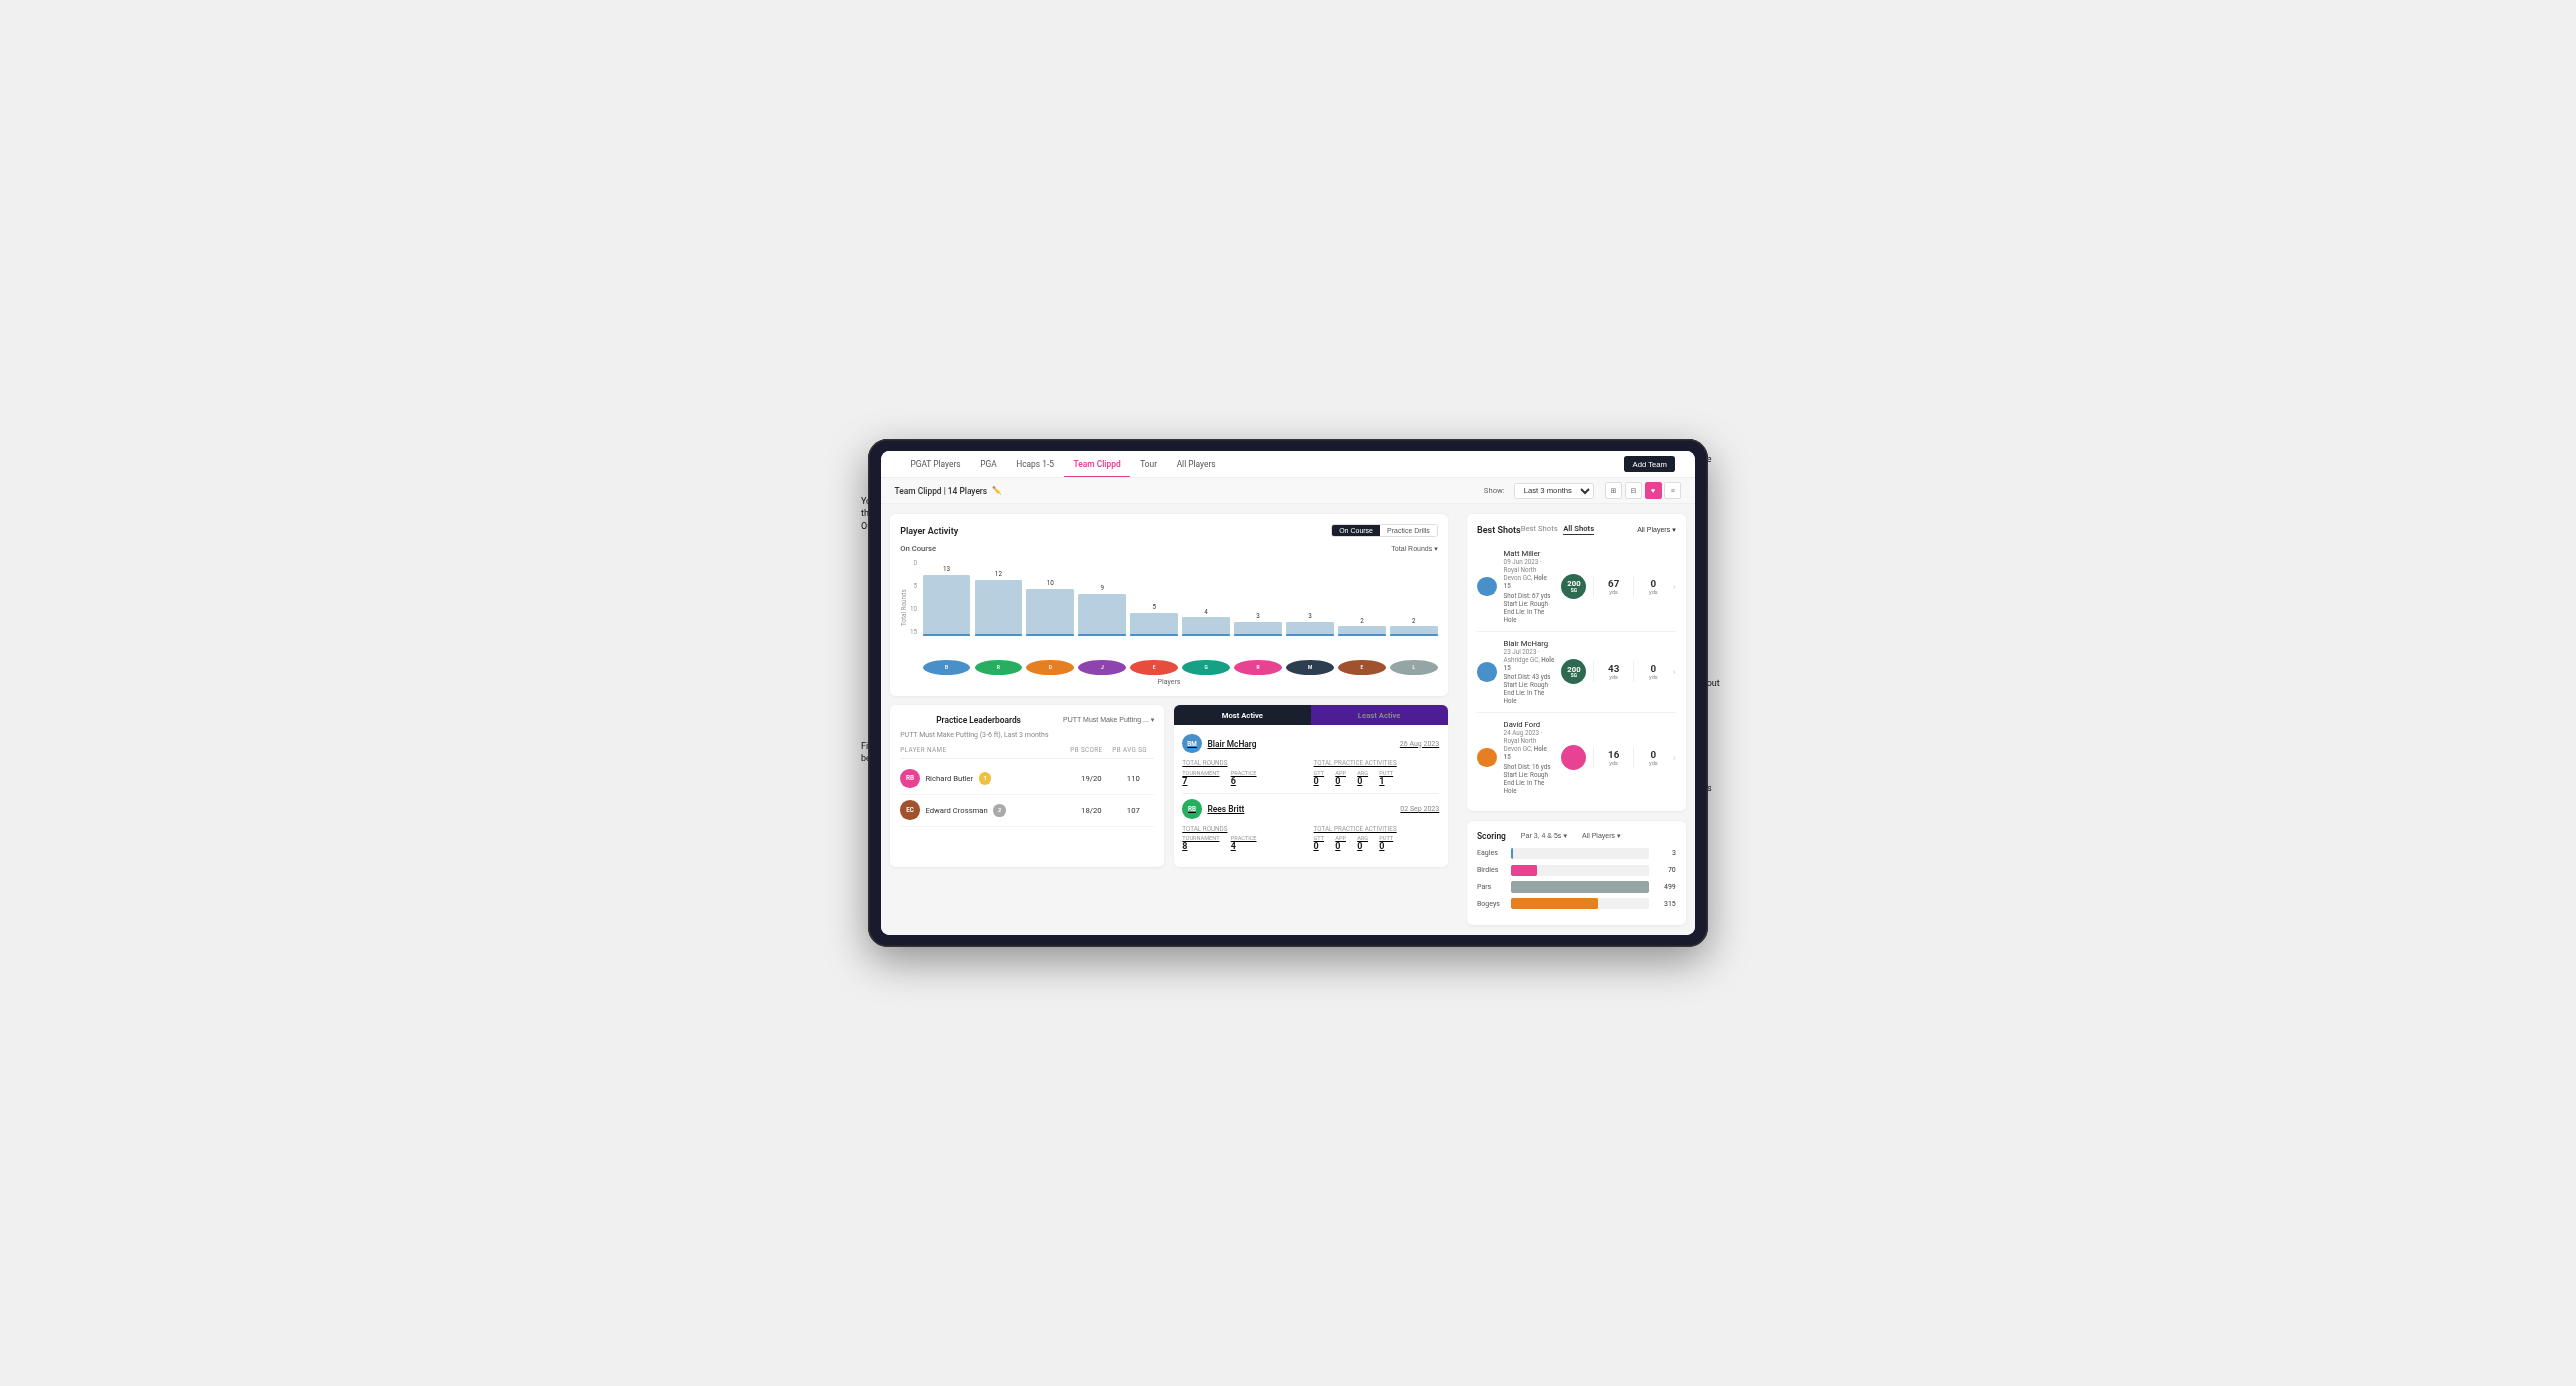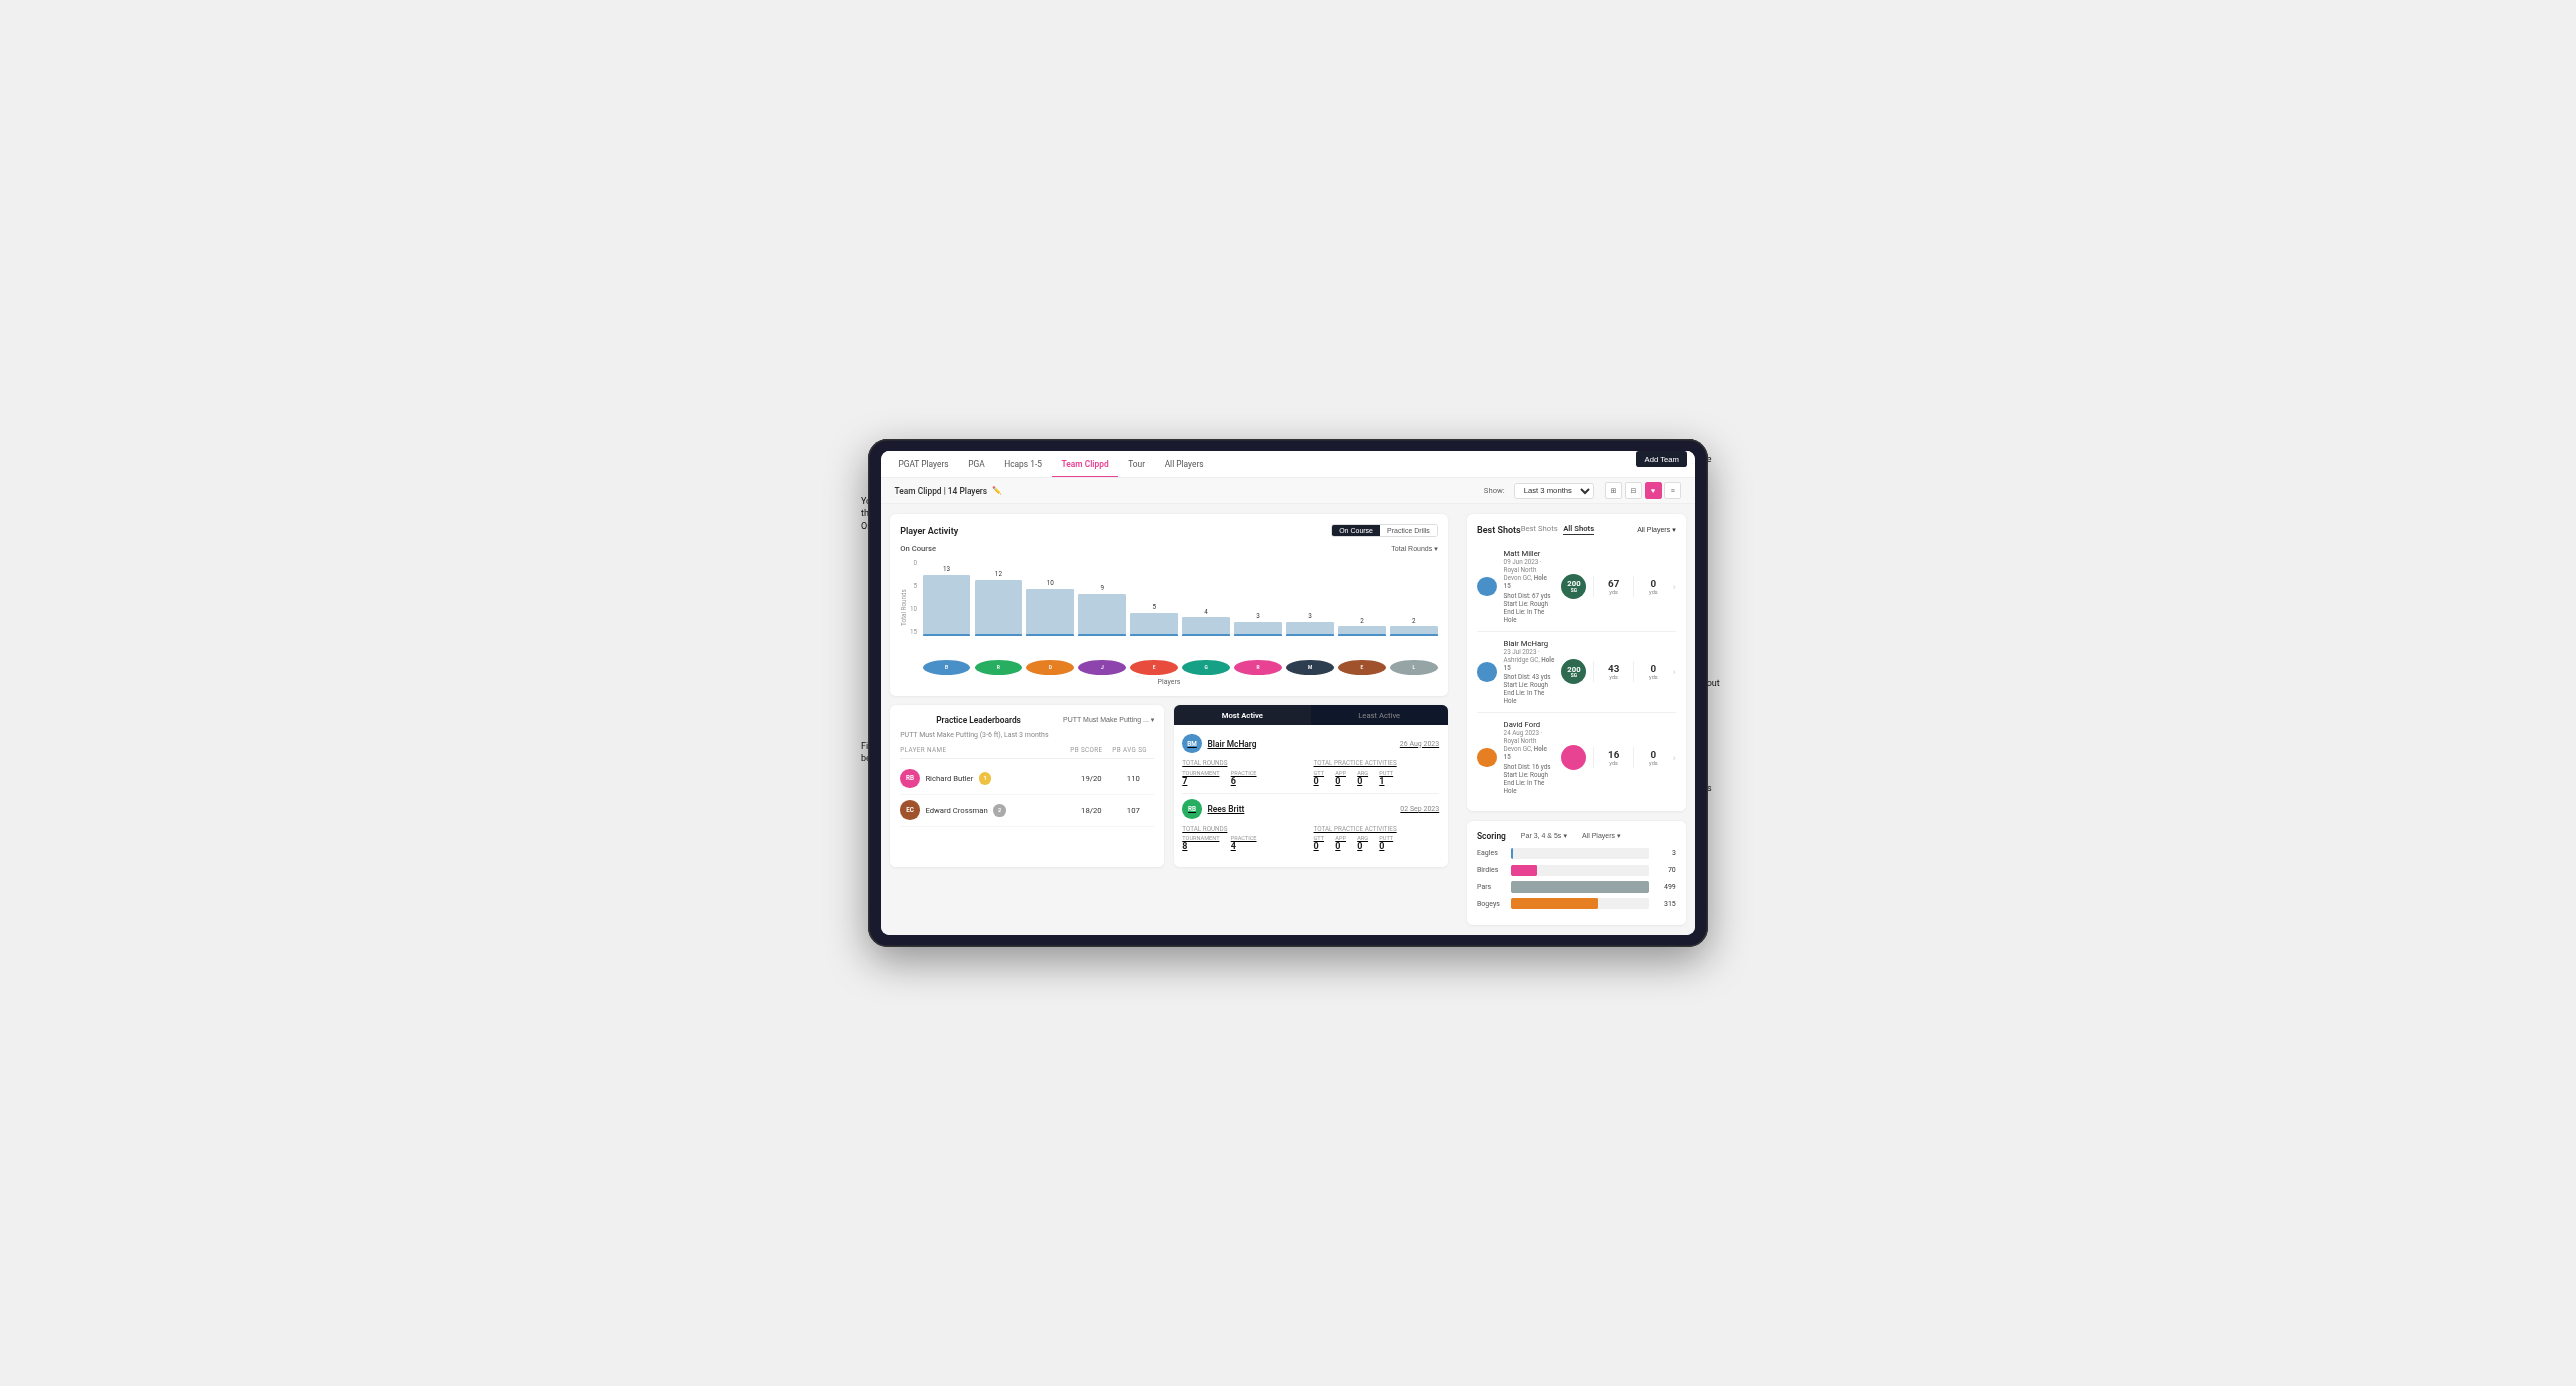--- a/index.html
+++ b/index.html
@@ -104,22 +104,22 @@
       align-items: center;
       justify-content: center;
       color: #fff;
       font-size: 7.7px;
     }
 
     
     .sub-nav {
       background: #fff;
       display: flex;
-      align-items: flex-start;
-      padding: 0 8px;
+      align-items: center;
+      padding: 0 20px;
       border-bottom: 0.7px solid #eee;
       height: 26.6px;
       gap: 0;
     }
 
     .sub-nav-tab {
       padding: 0 9.8px;
       height: 100%;
       display: flex;
       align-items: center;
@@ -601,22 +601,23 @@
     .most-active-tabs {
       display: flex;
     }
 
     .active-tab {
       flex: 1;
       padding: 5.6px;
       text-align: center;
       font-size: 7.7px;
       cursor: pointer;
-      background: #0f172a;
+      background: #4c1d95;
       color: #888;
+      font-weight: bold;
     }
 
     .active-tab.selected {
       background: #1a1f2e;
       color: #fff;
       font-weight: 600;
     }
 
     .active-content {
       padding: 8.4px;

